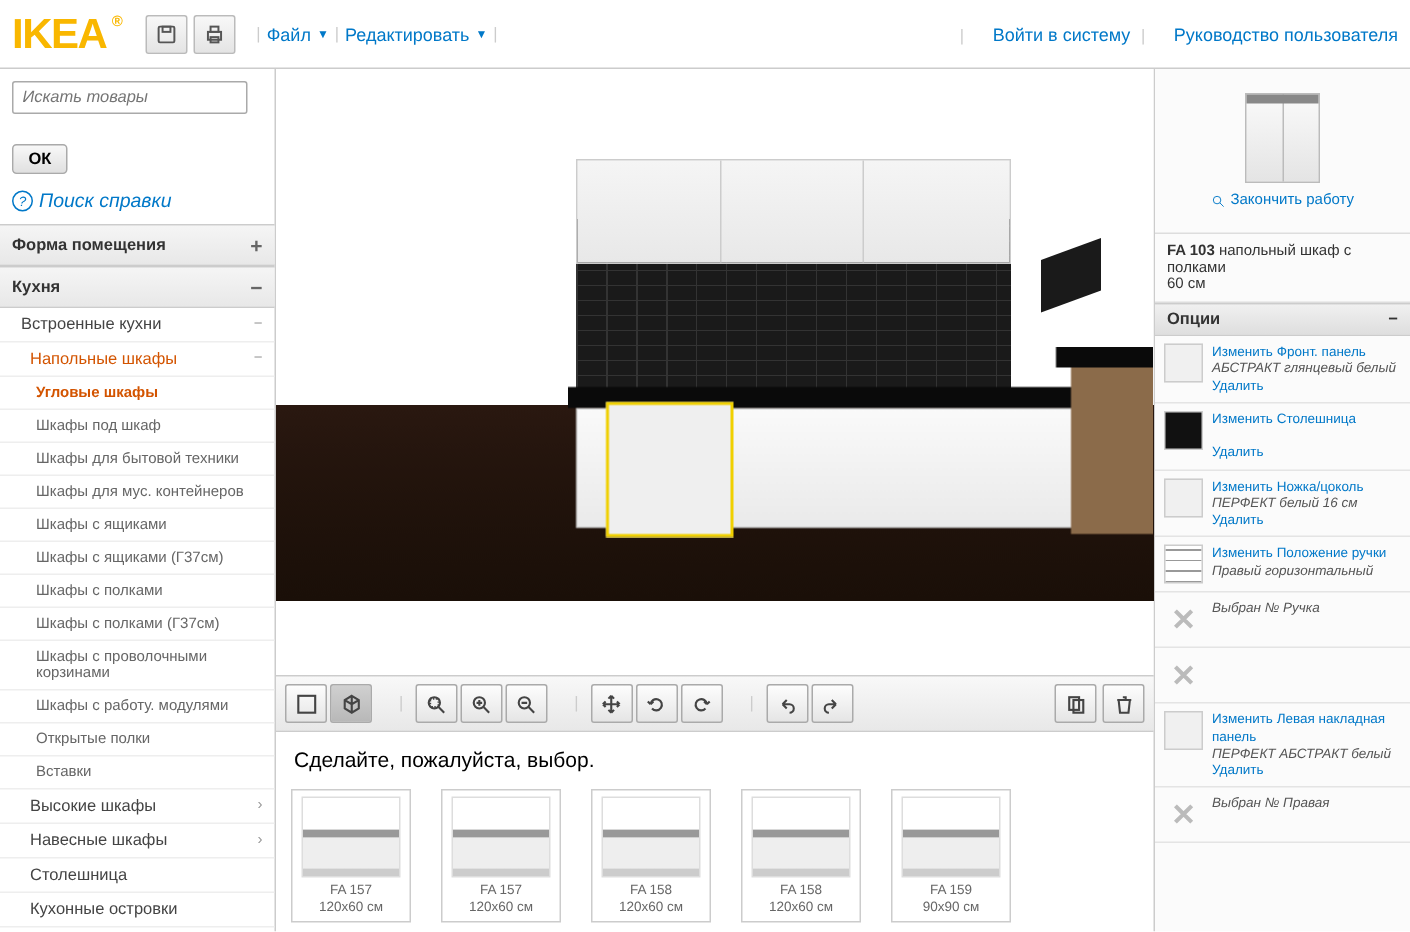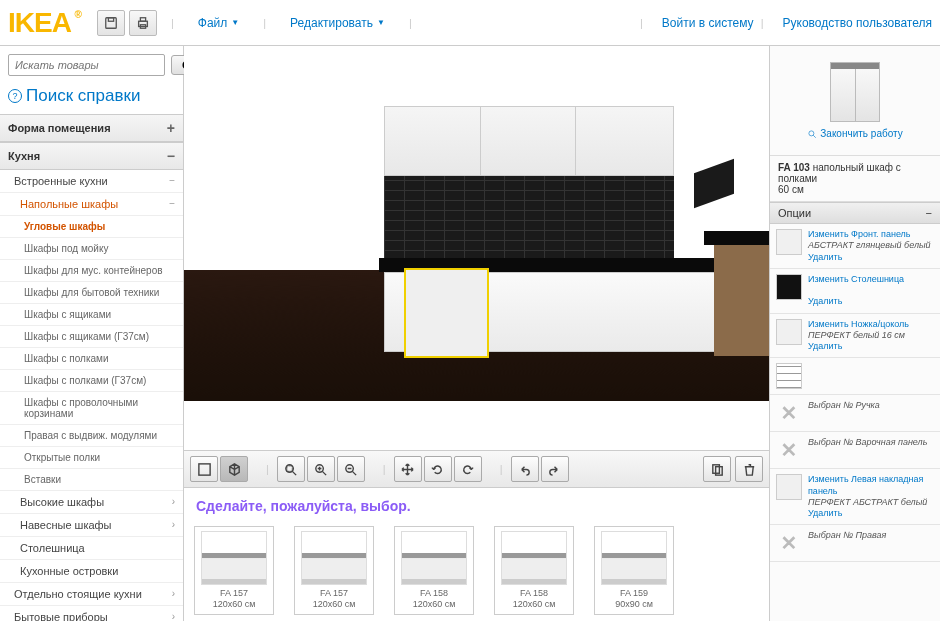--- a/index.html
+++ b/index.html
@@ -3,33 +3,33 @@
 <meta charset="utf-8">
 <style>
 * { margin: 0; padding: 0; box-sizing: border-box; font-family: Arial, Helvetica, sans-serif; }
 body { width: 940px; height: 621px; background: #fff; overflow: hidden; font-size: 11px; color: #333; }
 
 .topbar { height: 46px; border-bottom: 1px solid #ccc; display: flex; align-items: center; padding: 0 8px; }
 .logo { font-size: 28px; font-weight: 900; color: #f9b700; letter-spacing: -1px; margin-right: 4px; position: relative; }
 .logo::after { content: "®"; font-size: 10px; position: absolute; top: 2px; right: -10px; color: #f9b700; }
 .tool-btn { width: 28px; height: 26px; border: 1px solid #bbb; background: linear-gradient(#f8f8f8,#e4e4e4); margin: 0 2px; display: flex; align-items: center; justify-content: center; cursor: pointer; border-radius: 2px; }
 .tool-btn svg { width: 14px; height: 14px; stroke: #555; fill: none; stroke-width: 1.5; }
-.menu-link { color: #0078c8; font-size: 12px; margin: 0 20px; cursor: pointer; display: flex; align-items: center; }
+.menu-link { color: #0078c8; font-size: 12px; margin: 0 0; cursor: pointer; display: flex; align-items: center; }
 .menu-link .caret { margin-left: 4px; color: #0078c8; font-size: 8px; }
 .topbar .spacer { flex: 1; }
 .top-right a { color: #0078c8; font-size: 12px; margin-left: 12px; cursor: pointer; font-weight: normal; }
 .sep { color: #ccc; margin: 0 4px; }
 
 .main { display: flex; height: 575px; }
 
 .sidebar { width: 184px; border-right: 1px solid #ccc; display: flex; flex-direction: column; }
-.searchbar { padding: 8px; display: flex; gap: 6px; align-items: center; }
+.searchbar { padding: 8px; display: flex; gap: 20px; align-items: flex-start; flex-direction: column; }
 .searchbar input { flex: 1; border: 1px solid #aaa; padding: 4px 6px; font-size: 11px; font-style: italic; color: #888; border-radius: 2px; }
 .ok-btn { border: 1px solid #aaa; background: linear-gradient(#f8f8f8,#e0e0e0); padding: 3px 10px; font-size: 11px; font-weight: bold; border-radius: 3px; cursor: pointer; }
-.help-link { color: #0078c8; font-size: 17px; padding: 2px 8px 8px; cursor: pointer; display: flex; align-items: center; gap: 4px; }
+.help-link { color: #0078c8; font-size: 13px; padding: 2px 8px 8px; cursor: pointer; display: flex; align-items: center; gap: 4px; font-style: italic; }
 .help-link::before { content: "?"; display: inline-block; width: 12px; height: 12px; border: 1px solid #0078c8; border-radius: 50%; font-size: 9px; text-align: center; line-height: 12px; }
 
 .sb-section { background: linear-gradient(#f5f5f5,#e8e8e8); border-top: 1px solid #ccc; border-bottom: 1px solid #ccc; padding: 5px 8px; font-weight: bold; font-size: 11px; cursor: pointer; display: flex; justify-content: space-between; align-items: center; }
 .sb-section .exp { font-size: 14px; color: #666; }
 .sb-sub { padding: 5px 8px 5px 14px; font-size: 11px; color: #444; border-bottom: 1px solid #eee; cursor: pointer; display: flex; justify-content: space-between; }
 .sb-sub.active { color: #d35400; font-weight: bold; }
 .sb-sub.orange { color: #d35400; }
 .sb-sub.indented { padding-left: 24px; font-size: 10px; color: #666; }
 .sb-sub.indented.active { color: #d35400; font-weight: bold; }
 .sb-sub .chev { color: #999; font-size: 10px; }
@@ -54,37 +54,37 @@
 .vt-group { display: flex; gap: 2px; margin-right: 10px; }
 .vt-btn { width: 28px; height: 26px; border: 1px solid #aaa; background: linear-gradient(#fdfdfd,#e5e5e5); display: flex; align-items: center; justify-content: center; cursor: pointer; border-radius: 2px; }
 .vt-btn.active { background: linear-gradient(#d0d0d0,#b8b8b8); }
 .vt-btn svg { width: 15px; height: 15px; stroke: #444; fill: none; stroke-width: 1.5; }
 .vt-spacer { flex: 1; }
 
 .breadcrumb { padding: 8px 12px; font-size: 11px; color: #0078c8; border-bottom: 1px solid #eee; }
 .breadcrumb span { cursor: pointer; }
 .breadcrumb .bsep { color: #888; margin: 0 4px; }
 
-.prompt { padding: 10px 12px 6px; font-size: 14px; font-weight: bold; color: #8b5cf6; }
+.prompt { padding: 10px 12px 6px; font-size: 14px; font-weight: normal; color: #000000; }
 
 .thumbs { display: flex; padding: 6px 10px; gap: 20px; overflow-x: hidden; }
 .thumb { width: 80px; border: 1px solid #ccc; display: flex; flex-direction: column; align-items: center; padding: 4px; cursor: pointer; }
 .thumb-img { width: 66px; height: 54px; background: linear-gradient(180deg,#fff 0%,#fff 40%,#999 41%,#999 50%,#eee 51%,#eee 90%,#ccc 91%); border: 1px solid #ddd; margin-bottom: 3px; }
 .thumb-lbl { font-size: 9px; color: #666; text-align: center; line-height: 1.2; }
 
 .rightcol { width: 170px; display: flex; flex-direction: column; background: #fbfbfb; }
 .preview { height: 110px; display: flex; flex-direction: column; align-items: center; justify-content: center; padding: 6px; border-bottom: 1px solid #ddd; }
 .preview-cab { width: 50px; height: 60px; background: linear-gradient(#fafafa,#e4e4e4); border: 1px solid #bbb; position: relative; }
 .preview-cab::before { content:""; position:absolute; left:50%; top:0; bottom:0; width:1px; background:#bbb; }
 .preview-cab::after { content:""; position:absolute; left:0; right:0; top:0; height:6px; background:#888; }
 .finish-link { font-size: 10px; color: #0078c8; margin-top: 6px; cursor: pointer; display: flex; align-items: center; gap: 3px; }
 .prod-info { padding: 6px 8px; font-size: 10px; border-bottom: 1px solid #ddd; }
 .prod-info b { font-size: 10px; }
 
-.opt-header { background: linear-gradient(#f0f0f0,#dedede); border-top: 1px solid #ccc; border-bottom: 1px solid #ccc; padding: 4px 8px; font-weight: normal; font-size: 11px; display: flex; justify-content: space-between; }
+.opt-header { background: linear-gradient(#f0f0f0,#dedede); border-top: 1px solid #ccc; border-bottom: 1px solid #ccc; padding: 4px 8px; font-weight: bold; font-size: 11px; display: flex; justify-content: space-between; }
 .opt-list { flex: 1; overflow-y: auto; }
 .opt-item { display: flex; padding: 5px 6px; border-bottom: 1px solid #e4e4e4; gap: 6px; }
 .opt-swatch { width: 26px; height: 26px; background: #f0f0f0; border: 1px solid #ccc; flex-shrink: 0; }
 .opt-swatch.black { background: #111; }
 .opt-swatch.x { display:flex; align-items:center; justify-content:center; color:#bbb; font-size:20px; font-weight:bold; border:none; background:transparent; }
 .opt-swatch.striped { background: repeating-linear-gradient(0deg,#999,#999 1px,#fff 1px,#fff 7px); }
 .opt-text { flex: 1; font-size: 9px; line-height: 1.25; }
 .opt-text a { color: #0078c8; cursor: pointer; display: block; }
 .opt-text .desc { color: #555; font-style: italic; }
 .opt-text .del { color: #0078c8; cursor: pointer; }
@@ -152,45 +152,45 @@
           <span class="chev">−</span>
         </div>
       <div class="sb-sub orange" style="padding-left:20px">
           <span>Напольные шкафы</span>
           <span class="chev">−</span>
         </div>
       <div class="sb-sub indented active">
           <span>Угловые шкафы</span>
         </div>
       <div class="sb-sub indented">
-          <span>Шкафы под мойку</span>
+          <span>Шкафы под шкаф</span>
+        </div>
+      <div class="sb-sub indented">
+          <span>Шкафы для бытовой техники</span>
         </div>
       <div class="sb-sub indented">
           <span>Шкафы для мус. контейнеров</span>
         </div>
       <div class="sb-sub indented">
-          <span>Шкафы для бытовой техники</span>
-        </div>
-      <div class="sb-sub indented">
           <span>Шкафы с ящиками</span>
         </div>
       <div class="sb-sub indented">
           <span>Шкафы с ящиками (Г37см)</span>
         </div>
       <div class="sb-sub indented">
           <span>Шкафы с полками</span>
         </div>
       <div class="sb-sub indented">
           <span>Шкафы с полками (Г37см)</span>
         </div>
       <div class="sb-sub indented">
           <span>Шкафы с проволочными корзинами</span>
         </div>
       <div class="sb-sub indented">
-          <span>Правая с выдвиж. модулями</span>
+          <span>Шкафы с работу. модулями</span>
         </div>
       <div class="sb-sub indented">
           <span>Открытые полки</span>
         </div>
       <div class="sb-sub indented">
           <span>Вставки</span>
         </div>
       <div class="sb-sub" style="padding-left:20px">
           <span>Высокие шкафы</span>
           <span class="chev">›</span>
@@ -366,28 +366,28 @@
         <div class="opt-item">
           <div class="opt-swatch black"></div>
           <div class="opt-text"><a>Изменить Столешница</a><br><span class="del">Удалить</span></div>
         </div>
         <div class="opt-item">
           <div class="opt-swatch white"></div>
           <div class="opt-text"><a>Изменить Ножка/цоколь</a><span class="desc">ПЕРФЕКТ белый 16 см</span><br><span class="del">Удалить</span></div>
         </div>
         <div class="opt-item">
           <div class="opt-swatch striped"></div>
+          <div class="opt-text"><a>Изменить Положение ручки</a><span class="desc">Правый горизонтальный</span></div>
         </div>
         <div class="opt-item">
           <div class="opt-swatch x">✕</div>
           <div class="opt-text"><span class="desc">Выбран № Ручка</span></div>
         </div>
         <div class="opt-item">
           <div class="opt-swatch x">✕</div>
-          <div class="opt-text"><span class="desc">Выбран № Варочная панель</span></div>
         </div>
         <div class="opt-item">
           <div class="opt-swatch white"></div>
           <div class="opt-text"><a>Изменить Левая накладная панель</a><span class="desc">ПЕРФЕКТ АБСТРАКТ белый</span><br><span class="del">Удалить</span></div>
         </div>
         <div class="opt-item">
           <div class="opt-swatch x">✕</div>
           <div class="opt-text"><span class="desc">Выбран № Правая</span></div>
         </div>
       </div>

